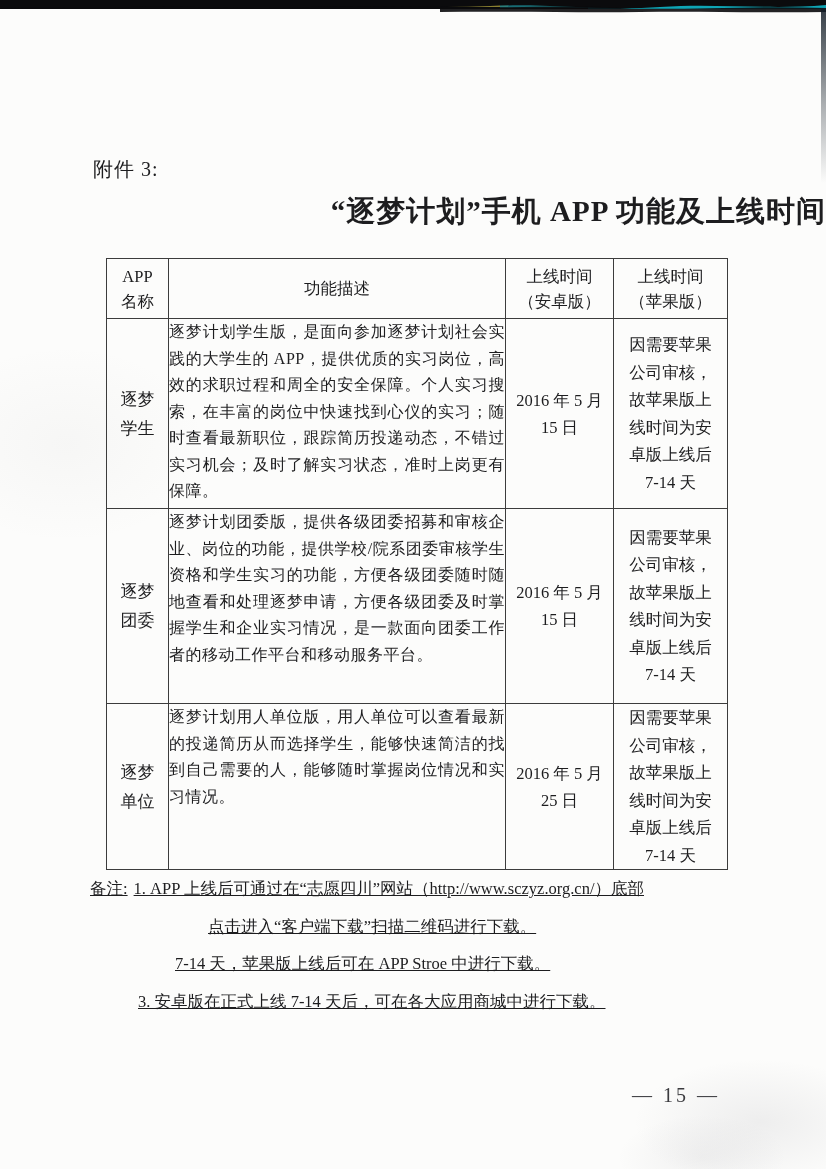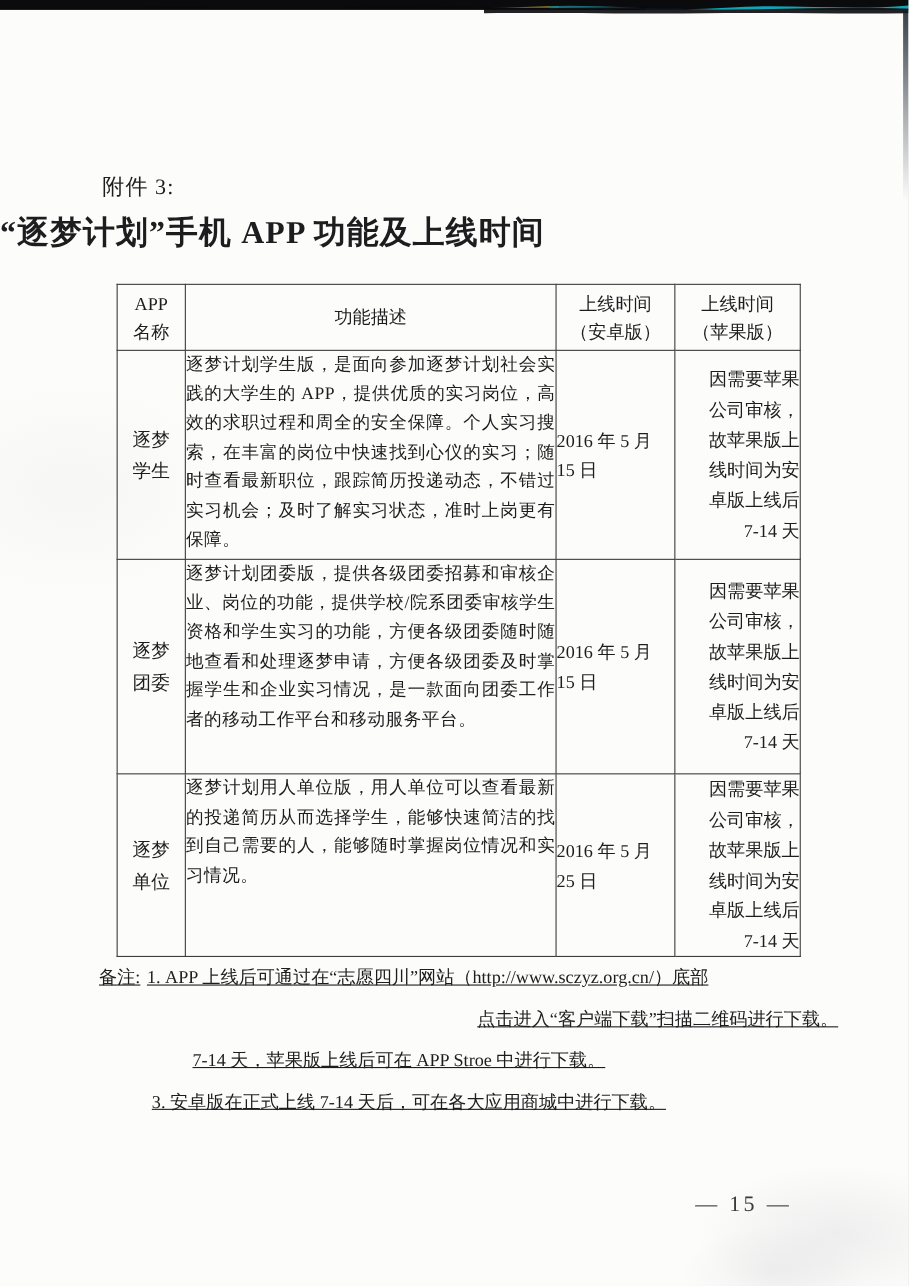--- a/index.html
+++ b/index.html
@@ -13,45 +13,45 @@
     font-family:"Liberation Serif","DejaVu Serif",serif;
     color:#1d1d1f;
   }
   .scan-band{position:absolute;top:0;left:0;}
   .scan-edge-right{
     position:absolute;top:8px;right:0;width:5px;height:175px;
     background:linear-gradient(180deg, rgba(18,28,38,0.85), rgba(18,28,38,0.35) 55%, rgba(18,28,38,0));
   }
   .attachment-label{position:absolute;left:93px;top:156px;font-size:20px;letter-spacing:1px;}
   .doc-title{
-    position:absolute;left:0;right:0;top:192px;margin:0;text-align:left;
+    position:absolute;left:0;right:0;top:192px;margin:0;text-align:right;
     font-size:29px;font-weight:bold;letter-spacing:1px;
   }
   table.app-table{
     position:absolute;left:106px;top:258px;border-collapse:collapse;table-layout:fixed;
     font-size:16.5px;
   }
   .app-table th,.app-table td{border:1px solid #3c3c3c;padding:0;overflow:hidden;}
   .hrow{height:60px;}
   .row-1{height:190px;}
   .row-2{height:195px;}
   .row-3{height:166px;}
   .app-table th{font-weight:normal;text-align:center;vertical-align:middle;line-height:25px;}
   .name-cell{text-align:center;vertical-align:middle;font-size:17px;line-height:29px;margin-left:44px;}
   .desc-cell{
     vertical-align:top;padding:17px 13px 0 14px;text-align:justify;
     font-size:16px;line-height:26.5px;letter-spacing:0.5px;
   }
-  .date-cell{vertical-align:middle;line-height:27px;}
-  .ios-cell{text-align:right;vertical-align:middle;line-height:27.5px;}
+  .date-cell{text-align:center;vertical-align:middle;line-height:27px;}
+  .ios-cell{text-align:center;vertical-align:middle;line-height:27.5px;}
   .cell-line{display:block;}
   .notes{position:absolute;left:90px;top:870px;width:672px;font-size:16.5px;line-height:37.5px;text-decoration:underline;}
   .note-line{white-space:nowrap;}
   .note-label{padding-right:6px;}
-  .note-indent-cont1{padding-left:118px;text-align:right;}
+  .note-indent-cont1{padding-left:118px;}
   .note-indent-num{padding-left:48px;}
   .note-indent-cont2{padding-left:85px;}
   .page-number{
     position:absolute;top:1084px;right:106px;
     font-size:20px;letter-spacing:3px;color:#3a3a3e;
   }
 </style>
 </head>
 <body>
 

